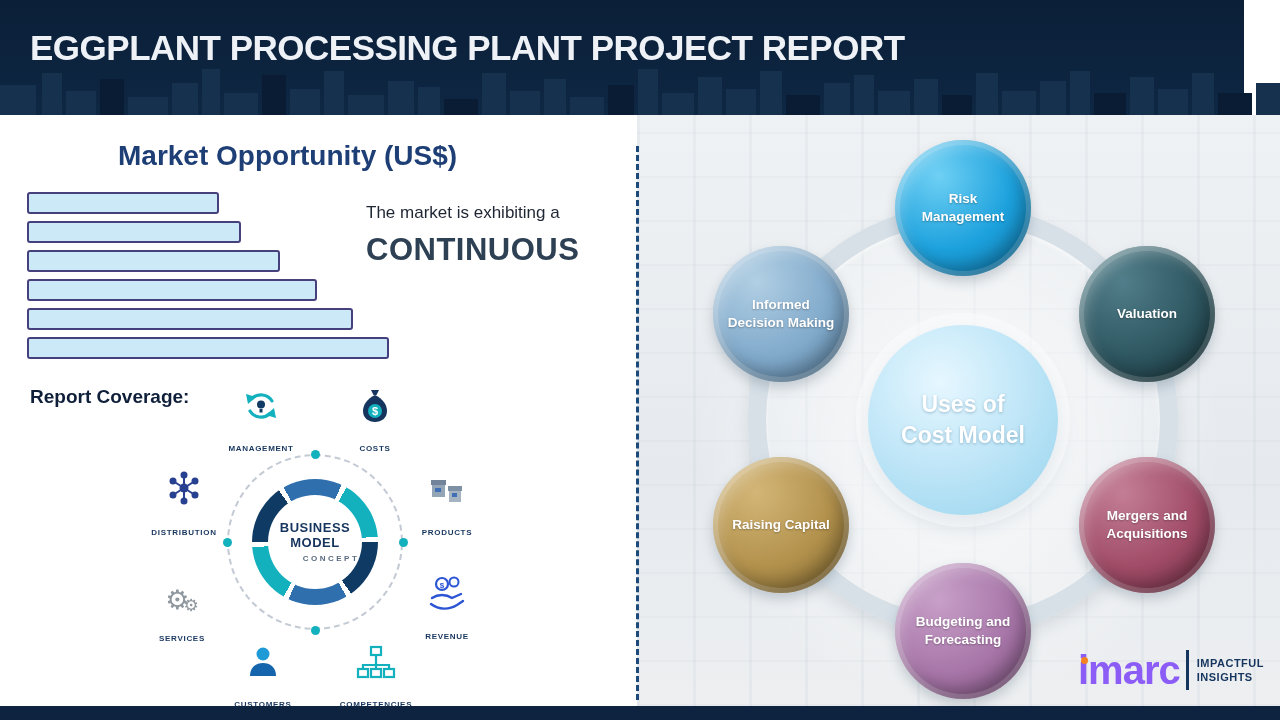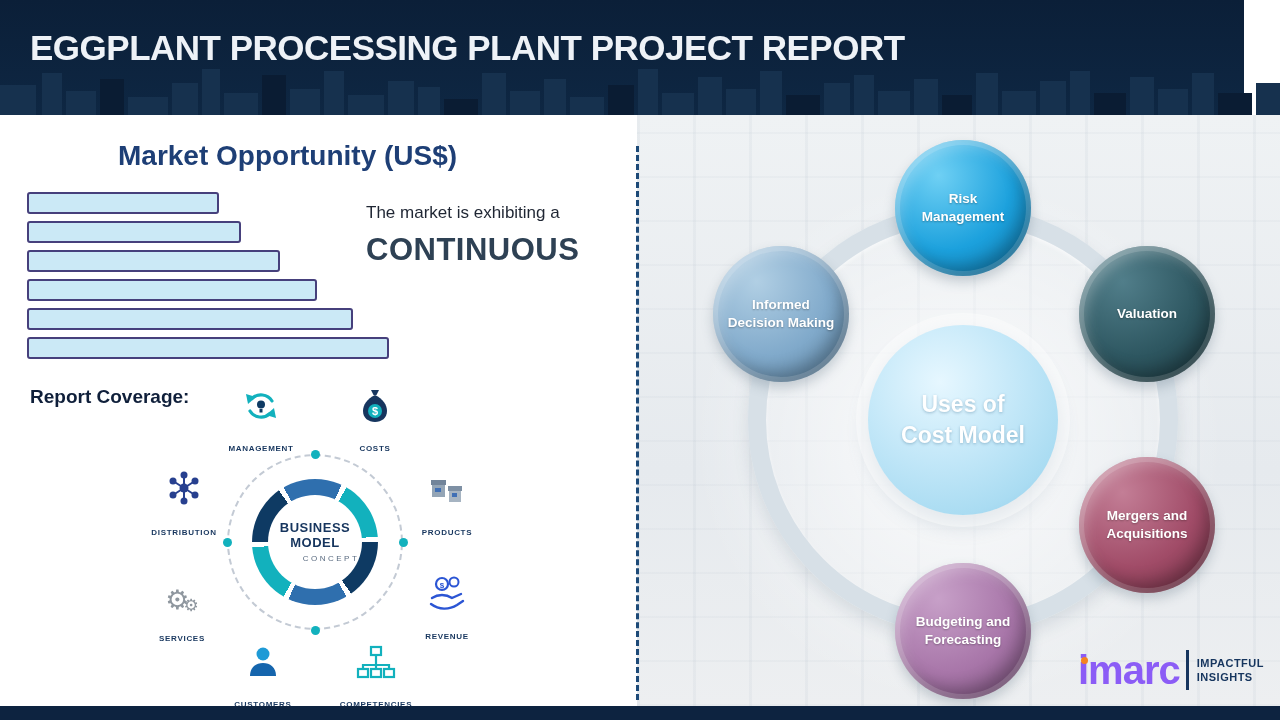--- a/index.html
+++ b/index.html
@@ -46,21 +46,21 @@
     background:conic-gradient(from -90deg,
       #0e3a63 0deg 55deg, #ffffff 55deg 60deg,
       #2f6fae 60deg 115deg, #ffffff 115deg 120deg,
       #12b1bd 120deg 175deg, #ffffff 175deg 180deg,
       #0e3a63 180deg 235deg, #ffffff 235deg 240deg,
       #2f6fae 240deg 295deg, #ffffff 295deg 300deg,
       #12b1bd 300deg 355deg, #ffffff 355deg 360deg); }
   .bm-center { position:absolute; left:268px; top:495px; width:94px; height:94px; background:#ffffff;
                border-radius:50%; display:flex; flex-direction:column; align-items:center; justify-content:center; }
   .bm-center .l1, .bm-center .l2 { font-size:13px; font-weight:800; color:#16355e; letter-spacing:.5px; line-height:1.15; }
-  .bm-center .l3 { font-size:8px; font-weight:400; color:#5a6b80; letter-spacing:2.5px; margin-top:3px;margin-left:32px; }
+  .bm-center .l3 { font-size:8px; font-weight:700; color:#5a6b80; letter-spacing:2.5px; margin-top:3px;margin-left:32px; }
   .bm-dot { position:absolute; width:9px; height:9px; border-radius:50%; background:#12b1bd; }
 
   .bm-item { position:absolute; width:96px; display:flex; flex-direction:column; align-items:center; }
   .bm-icon { height:40px; display:flex; align-items:flex-end; justify-content:center; }
   .bm-label { margin-top:20px; font-size:8px; font-weight:800; color:#17365e; letter-spacing:.7px; text-align:center; }
   .gears { color:#8f979f; line-height:1; }
   .gear-big { font-size:27px; }
   .gear-small { font-size:17px; margin-left:-6px; }
 
   
@@ -317,20 +317,23 @@
   </div>
   <div class="node node-valuation" style="--c: #2e5761; --cl: #517e8a; --cd: #1c3940;">
     <span>Valuation</span>
   </div>
   <div class="node node-mergers-acquisitions" style="--c: #a14c68; --cl: #c37e96; --cd: #763147;">
     <span>Mergers and Acquisitions</span>
   </div>
   <div class="node node-budgeting-forecasting" style="--c: #a876a9; --cl: #c7a0c8; --cd: #7d527e;">
     <span>Budgeting and Forecasting</span>
   </div>
+  <div class="node node-raising-capital" style="--c: #b2914c; --cl: #d3b677; --cd: #846a31;">
+    <span>Raising Capital</span>
+  </div>
   <div class="node node-informed-decision-making" style="--c: #81aacb; --cl: #b1cfe4; --cd: #5d86a6;">
     <span>Informed Decision Making</span>
   </div>
 
   <div class="logo">
     <div class="logo-word">
       <span>imarc</span>
       <span class="logo-dot"></span>
     </div>
     <div class="logo-sep"></div>

